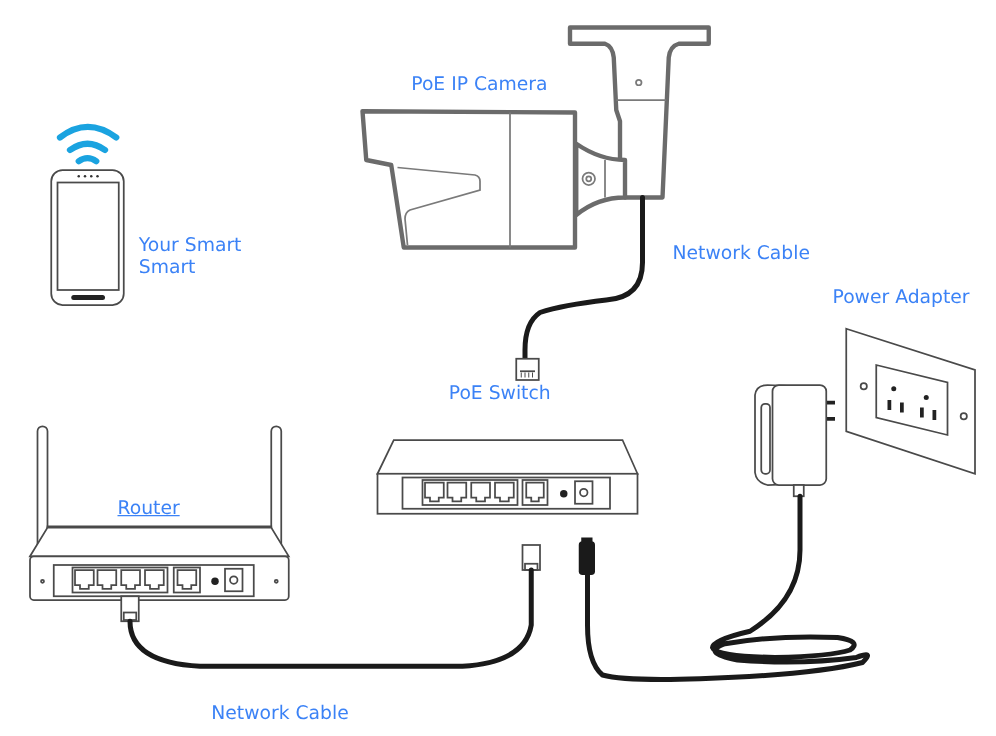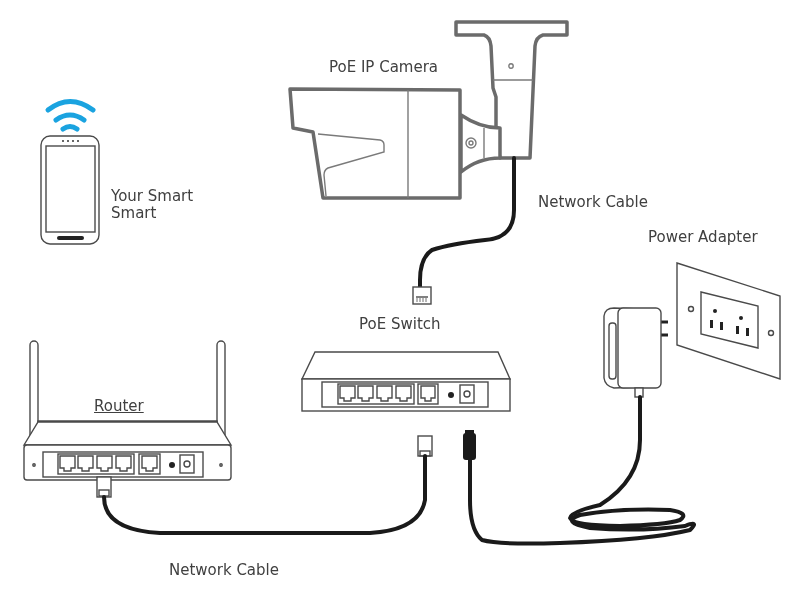--- a/index.html
+++ b/index.html
@@ -2,21 +2,21 @@
 <html><head>
 <meta charset="utf-8">
 <style>
   html, body { margin: 0; padding: 0; background: #ffffff; }
   body { width: 797px; height: 589px; position: relative; overflow: hidden; }
   #diagram { position: absolute; left: 0; top: 0; width: 797px; height: 589px; }
   .label {
     position: absolute;
     font-family: "DejaVu Sans", sans-serif;
     font-size: 15px;
-    color: #404040;
+    color: #3b82f6;
     white-space: nowrap;
     line-height: 17px;
   }
   .label-multi { white-space: normal; width: 110px; }
   .outline { fill: none; stroke: #4a4a4a; stroke-width: 1.4; }
   .outline-w { fill: #ffffff; stroke: #4a4a4a; stroke-width: 1.4; }
   .cam { fill: #ffffff; stroke: #6b6b6b; stroke-width: 3.5; stroke-linejoin: round; }
   .cam-thin { fill: none; stroke: #7a7a7a; stroke-width: 1.4; }
   .cable { fill: none; stroke: #1a1a1a; stroke-width: 4; stroke-linecap: round; stroke-linejoin: round; }
   .wifi { fill: none; stroke: #1aa3e0; stroke-width: 5; stroke-linecap: round; }
@@ -149,16 +149,16 @@
 
   <path class="cable" d="M104,497 Q104,530 160,533 L370,533 Q420,530 425,500 L425,456"></path>
 </svg>
 
 <div class="label label-multi" style="left:111px; top:188px;">
   <span>Your Smart</span><br>
   <span>Smart</span>
 </div>
 <div class="label" style="left:329px; top:59px;">PoE IP Camera</div>
 <div class="label" style="left:538px; top:194px;">Network Cable</div>
-<div class="label" style="left:648px; top:229px;">Power Adapter</div>
-<div class="label" style="left:359px; top:316px;">PoE Switch</div>
+<div class="label" style="left:666px; top:229px;">Power Adapter</div>
+<div class="label" style="left:359px; top:306px;">PoE Switch</div>
 <div class="label" style="left:94px; top:398px;text-decoration:underline;">Router</div>
 <div class="label" style="left:169px; top:562px;">Network Cable</div>
 
 </body></html>

